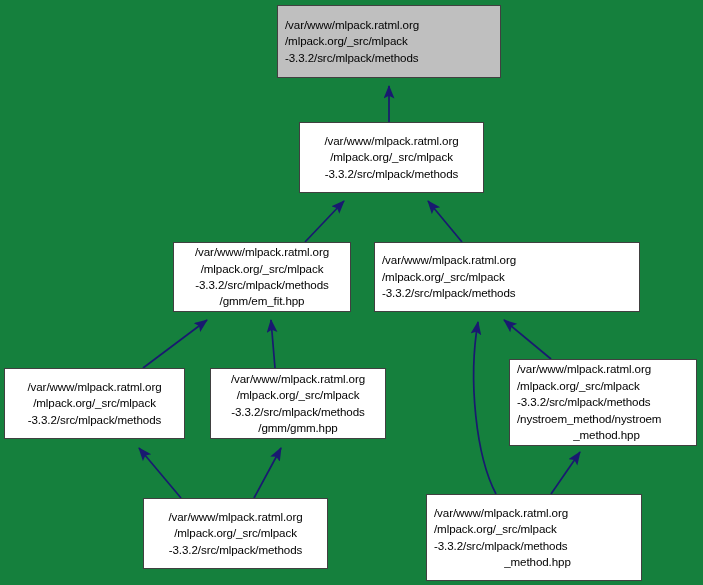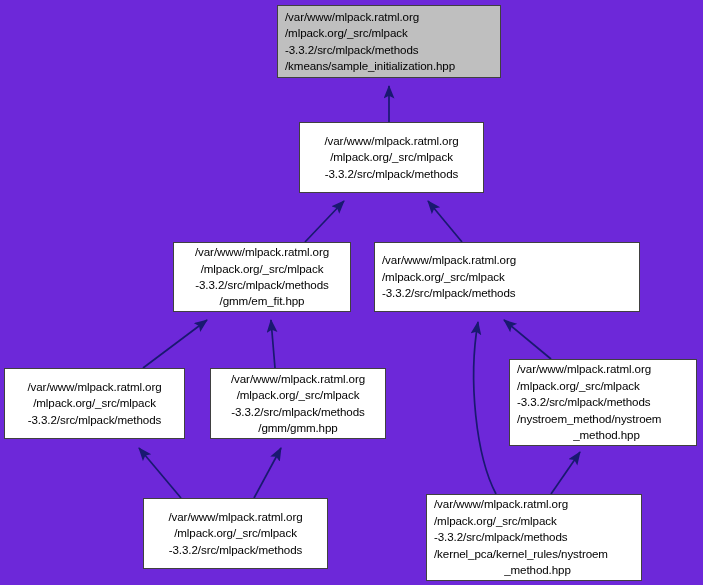--- a/index.html
+++ b/index.html
@@ -4,21 +4,21 @@
 <style>
   html, body {
     margin: 0;
     padding: 0;
     background: #ffffff;
   }
   #graph {
     position: relative;
     width: 703px;
     height: 585px;
-    background: #6d28d9;
+    background: #15803d;
     font-family: "Liberation Sans", sans-serif;
     overflow: hidden;
   }
   #edges {
     position: absolute;
     left: 0;
     top: 0;
     width: 703px;
     height: 585px;
     pointer-events: none;
@@ -82,21 +82,20 @@
       <path d="M496,494 C476,456 468,380 478,322"></path>
 
       <path d="M551,494 L580,452"></path>
     </g>
   </svg>
 
   <div class="node root" style="left:277px; top:5px; width:224px; height:73px; text-align:left; align-items:flex-start; padding-left:7px;">
     <span class="ln">/var/www/mlpack.ratml.org</span>
     <span class="ln">/mlpack.org/_src/mlpack</span>
     <span class="ln">-3.3.2/src/mlpack/methods</span>
-    <span class="ln">/kmeans/sample_initialization.hpp</span>
   </div>
 
   <div class="node heavy" style="left:299px; top:122px; width:185px; height:71px;">
     <span class="ln">/var/www/mlpack.ratml.org</span>
     <span class="ln">/mlpack.org/_src/mlpack</span>
     <span class="ln">-3.3.2/src/mlpack/methods</span>
   </div>
 
   <div class="node heavy" style="left:173px; top:242px; width:178px; height:70px;">
     <span class="ln">/var/www/mlpack.ratml.org</span>
@@ -135,17 +134,16 @@
   <div class="node heavy" style="left:143px; top:498px; width:185px; height:71px;">
     <span class="ln">/var/www/mlpack.ratml.org</span>
     <span class="ln">/mlpack.org/_src/mlpack</span>
     <span class="ln">-3.3.2/src/mlpack/methods</span>
   </div>
 
   <div class="node heavy" style="left:426px; top:494px; width:216px; height:87px; text-align:left; align-items:flex-start; padding-left:7px;">
     <span class="ln">/var/www/mlpack.ratml.org</span>
     <span class="ln">/mlpack.org/_src/mlpack</span>
     <span class="ln">-3.3.2/src/mlpack/methods</span>
-    <span class="ln">/kernel_pca/kernel_rules/nystroem</span>
     <span class="ln" style="align-self:center;">_method.hpp</span>
   </div>
 
 </div>
 
 </body></html>

